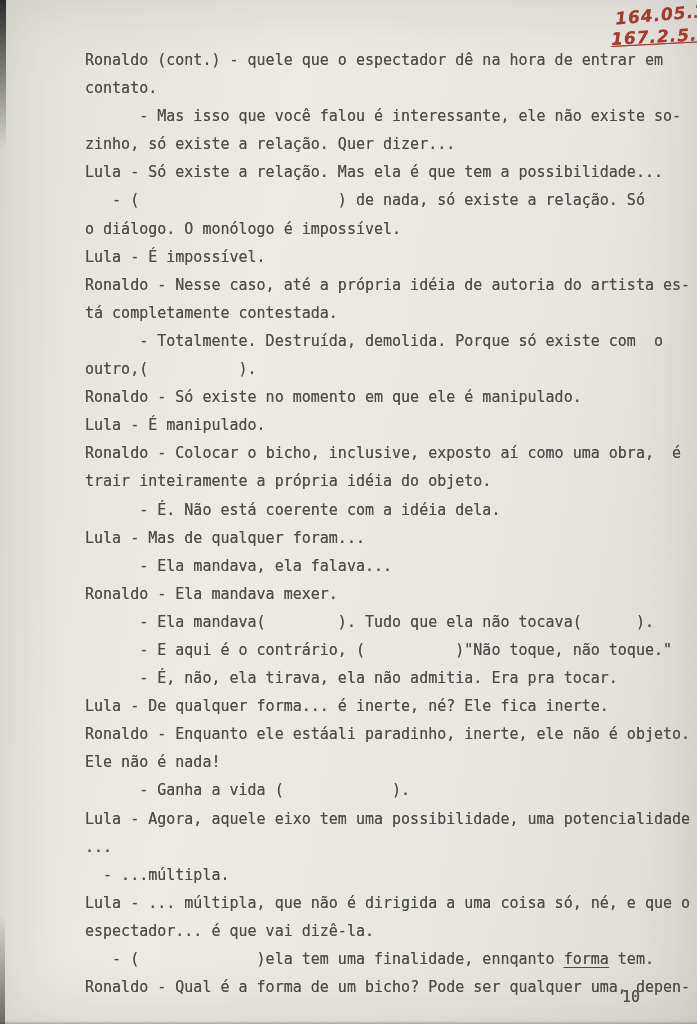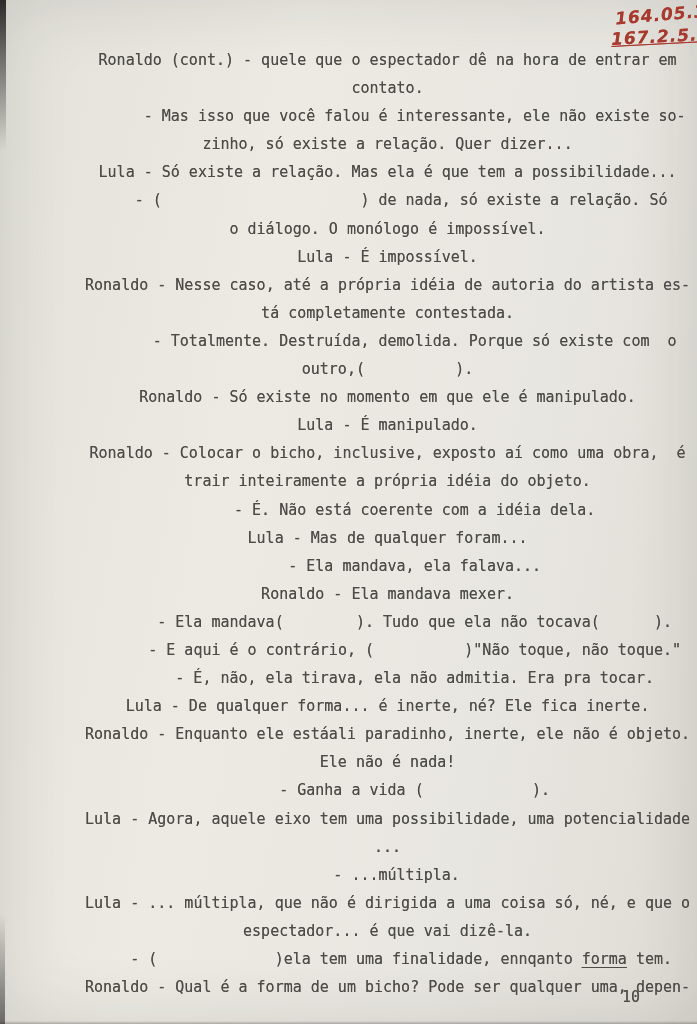--- a/index.html
+++ b/index.html
@@ -15,21 +15,20 @@
     background:linear-gradient(to bottom,rgba(15,15,15,.85),rgba(15,15,15,0));}
   .edge-bl{position:absolute;left:0;bottom:0;width:5px;height:110px;
     background:linear-gradient(to top,rgba(15,15,15,.55),rgba(15,15,15,0));}
   .edge-b{position:absolute;left:0;bottom:0;width:100%;height:3px;
     background:linear-gradient(to top,rgba(30,30,30,.28),rgba(30,30,30,0));}
   .doc{
     position:absolute;left:85px;top:46px;
     font-size:15px;line-height:28.1px;
     color:#4c4b47;white-space:pre;
     text-shadow:0 0 .5px rgba(70,69,64,.65);
-    text-align:center;
   }
   .tline{height:28.1px;}
   .b{font-weight:normal;}
   .u{text-decoration:underline;text-underline-offset:3px;}
   .handnum{
     position:absolute;
     color:#a8392e;
     font-family:"DejaVu Sans","Liberation Sans",sans-serif;
     font-style:italic;font-weight:bold;
     font-size:17px;letter-spacing:1px;

